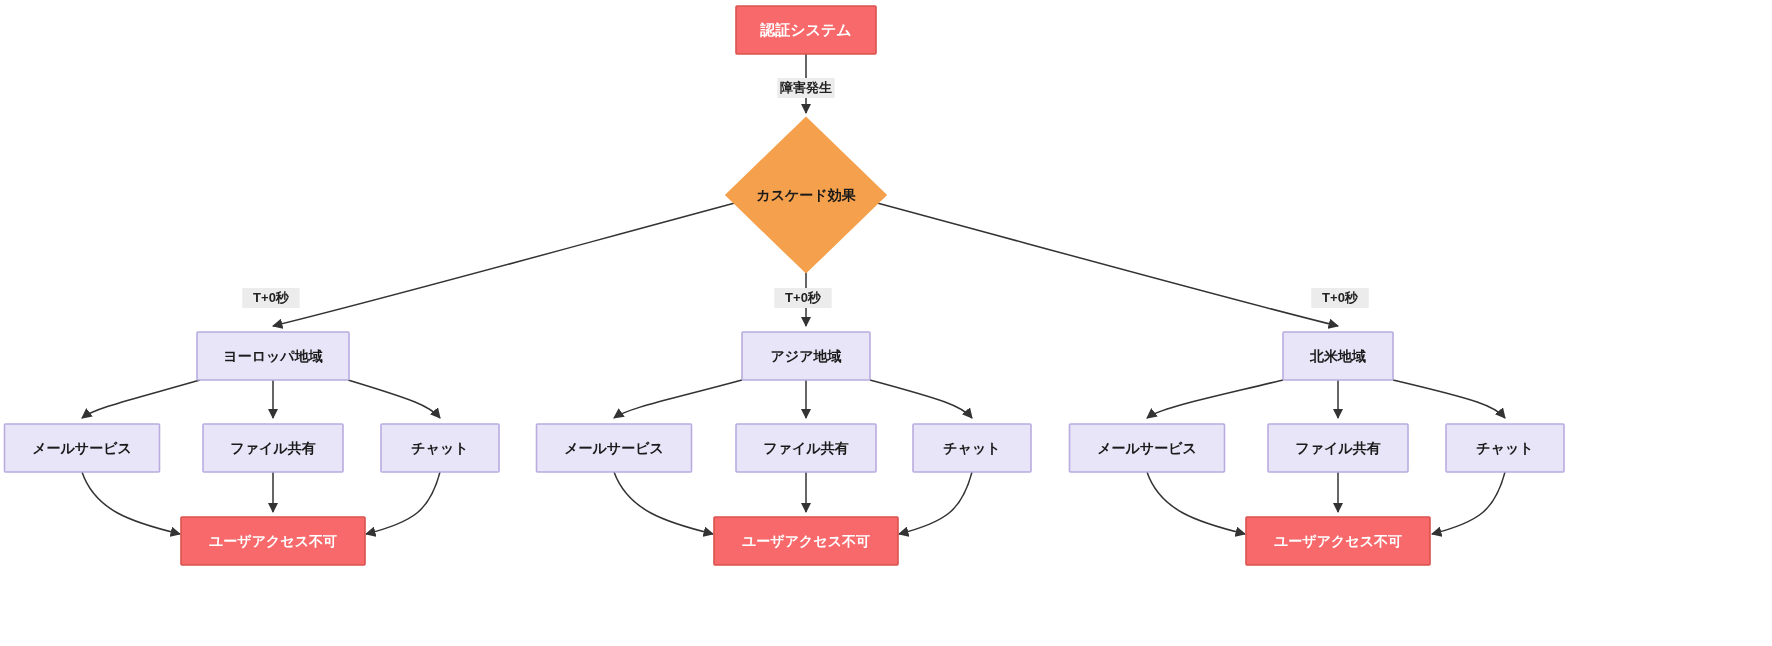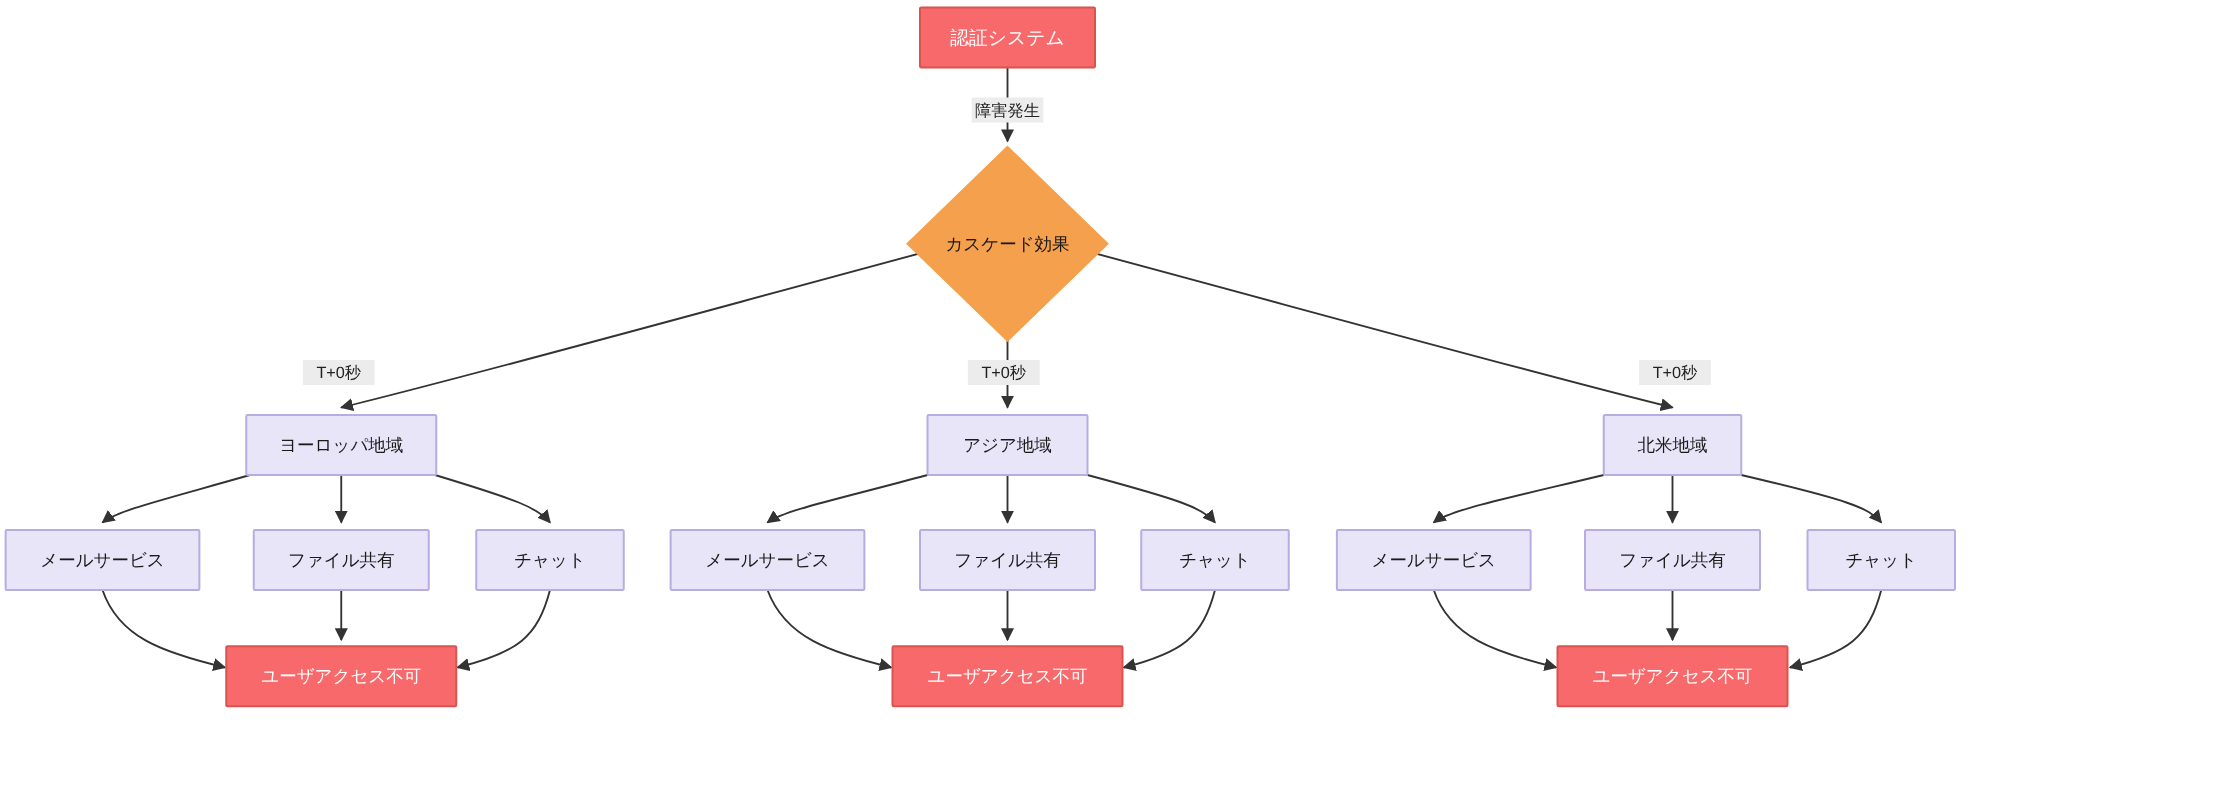--- a/index.html
+++ b/index.html
@@ -11,20 +11,21 @@
     width: 1772px;
     height: 646px;
     font-family: "Liberation Sans", "DejaVu Sans", sans-serif;
     overflow: hidden;
   }
   #diagram-root {
     position: relative;
     width: 1772px;
     height: 646px;
     background: #ffffff;
+    font-weight: bold;
   }
   svg.flow-canvas {
     position: absolute;
     top: 0;
     left: 0;
     width: 1772px;
     height: 646px;
   }
   .node-rect {
     stroke-width: 1.6;

